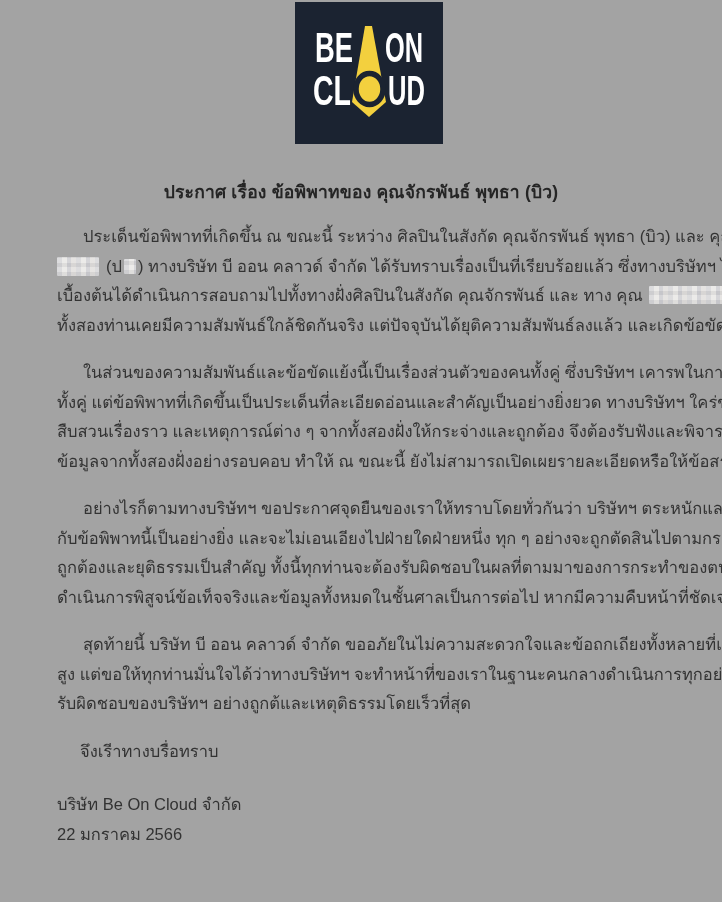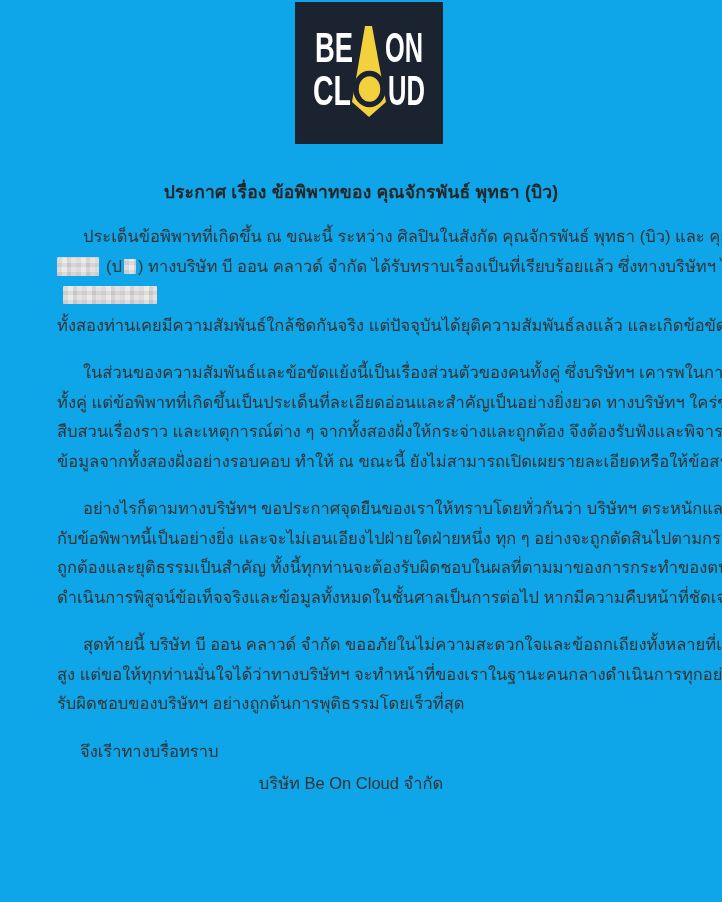--- a/index.html
+++ b/index.html
@@ -1,20 +1,20 @@
 <!DOCTYPE html>
 <html><head>
 <meta charset="utf-8">
 <style>
   html, body { margin: 0; padding: 0; background: #ffffff; }
   .page {
     position: relative;
     width: 722px;
     height: 902px;
-    background: #0ea5e9;
+    background: #a3a3a3;
     font-family: "Liberation Sans", "DejaVu Sans", sans-serif;
     color: #333333;
     overflow: hidden;
   }
 
   
   .logo-wrap {
     position: absolute;
     left: 295px;
     top: 2px;
@@ -67,22 +67,22 @@
   .r4 { width: 94px; height: 18px; margin: 0 6px; vertical-align: -3px; }
 
   
   .closing {
     margin: 18px 0 0 0;
     height: 29.5px;
     line-height: 29.5px;
     padding-left: 23px;
   }
   .signature {
-    margin-top: 2px;
-    text-align: center;
+    margin-top: 23px;
+    text-align: left;
     padding-right: 20px;
   }
   .signature .line { height: 30px; line-height: 30px; }
 </style>
 </head>
 <body>
 
 <div class="page">
 
   <div class="logo-wrap">
@@ -97,44 +97,45 @@
     </svg>
   </div>
 
   <div class="doc-title">ประกาศ เรื่อง ข้อพิพาทของ คุณจักรพันธ์ พุทธา (บิว)</div>
 
   <div class="content">
 
     <div class="para">
       <div class="line indent"><span>ประเด็นข้อพิพาทที่เกิดขึ้น ณ ขณะนี้ ระหว่าง ศิลปินในสังกัด คุณจักรพันธ์ พุทธา (บิว) และ คุณ</span></div>
       <div class="line"><span class="redact r2"></span><span>(ป</span><span class="redact r3"></span><span>) ทางบริษัท บี ออน คลาวด์ จำกัด ได้รับทราบเรื่องเป็นที่เรียบร้อยแล้ว ซึ่งทางบริษัทฯ ไม่ได้นิ่งนอนใจ</span></div>
-      <div class="line"><span class="redact r4"></span></div>
+      <div class="line"><span>เบื้องต้นได้ดำเนินการสอบถามไปทั้งทางฝั่งศิลปินในสังกัด คุณจักรพันธ์ และ ทาง คุณ</span><span class="redact r4"></span></div>
       <div class="line"><span>ทั้งสองท่านเคยมีความสัมพันธ์ใกล้ชิดกันจริง แต่ปัจจุบันได้ยุติความสัมพันธ์ลงแล้ว และเกิดข้อขัดแย้งระหว่างกันขึ้น</span></div>
     </div>
 
     <div class="para">
       <div class="line indent">ในส่วนของความสัมพันธ์และข้อขัดแย้งนี้เป็นเรื่องส่วนตัวของคนทั้งคู่ ซึ่งบริษัทฯ เคารพในการตัดสินใจของคน</div>
       <div class="line">ทั้งคู่ แต่ข้อพิพาทที่เกิดขึ้นเป็นประเด็นที่ละเอียดอ่อนและสำคัญเป็นอย่างยิ่งยวด ทางบริษัทฯ ใคร่ขอเวลาในการ</div>
       <div class="line">สืบสวนเรื่องราว และเหตุการณ์ต่าง ๆ จากทั้งสองฝั่งให้กระจ่างและถูกต้อง จึงต้องรับฟังและพิจารณาไตร่ตรอง</div>
       <div class="line">ข้อมูลจากทั้งสองฝั่งอย่างรอบคอบ ทำให้ ณ ขณะนี้ ยังไม่สามารถเปิดเผยรายละเอียดหรือให้ข้อสรุปใด ๆ ได้</div>
     </div>
 
     <div class="para">
       <div class="line indent">อย่างไรก็ตามทางบริษัทฯ ขอประกาศจุดยืนของเราให้ทราบโดยทั่วกันว่า บริษัทฯ ตระหนักและให้ความสำคัญ</div>
       <div class="line">กับข้อพิพาทนี้เป็นอย่างยิ่ง และจะไม่เอนเอียงไปฝ่ายใดฝ่ายหนึ่ง ทุก ๆ อย่างจะถูกตัดสินไปตามกระบวนการความ</div>
       <div class="line">ถูกต้องและยุติธรรมเป็นสำคัญ ทั้งนี้ทุกท่านจะต้องรับผิดชอบในผลที่ตามมาของการกระทำของตนเอง โดยจะมีการ</div>
       <div class="line">ดำเนินการพิสูจน์ข้อเท็จจริงและข้อมูลทั้งหมดในชั้นศาลเป็นการต่อไป หากมีความคืบหน้าที่ชัดเจนประการใดทาง</div>
     </div>
 
     <div class="para">
       <div class="line indent">สุดท้ายนี้ บริษัท บี ออน คลาวด์ จำกัด ขออภัยในไม่ความสะดวกใจและข้อถกเถียงทั้งหลายที่เกิดขึ้นเป็นอย่าง</div>
       <div class="line">สูง แต่ขอให้ทุกท่านมั่นใจได้ว่าทางบริษัทฯ จะทำหน้าที่ของเราในฐานะคนกลางดำเนินการทุกอย่างในขอบเขตความ</div>
-      <div class="line">รับผิดชอบของบริษัทฯ อย่างถูกต้นการพุติธรรมโดยเร็วที่สุด</div>
+      <div class="line">รับผิดชอบของบริษัทฯ อย่างถูกต้และเหตุติธรรมโดยเร็วที่สุด</div>
     </div>
 
     <div class="closing">จึงเรีาทางบรื่อทราบ</div>
 
     <div class="signature">
       <div class="line">บริษัท Be On Cloud จำกัด</div>
+      <div class="line">22 มกราคม 2566</div>
     </div>
 
   </div>
 </div>
 
 </body></html>

